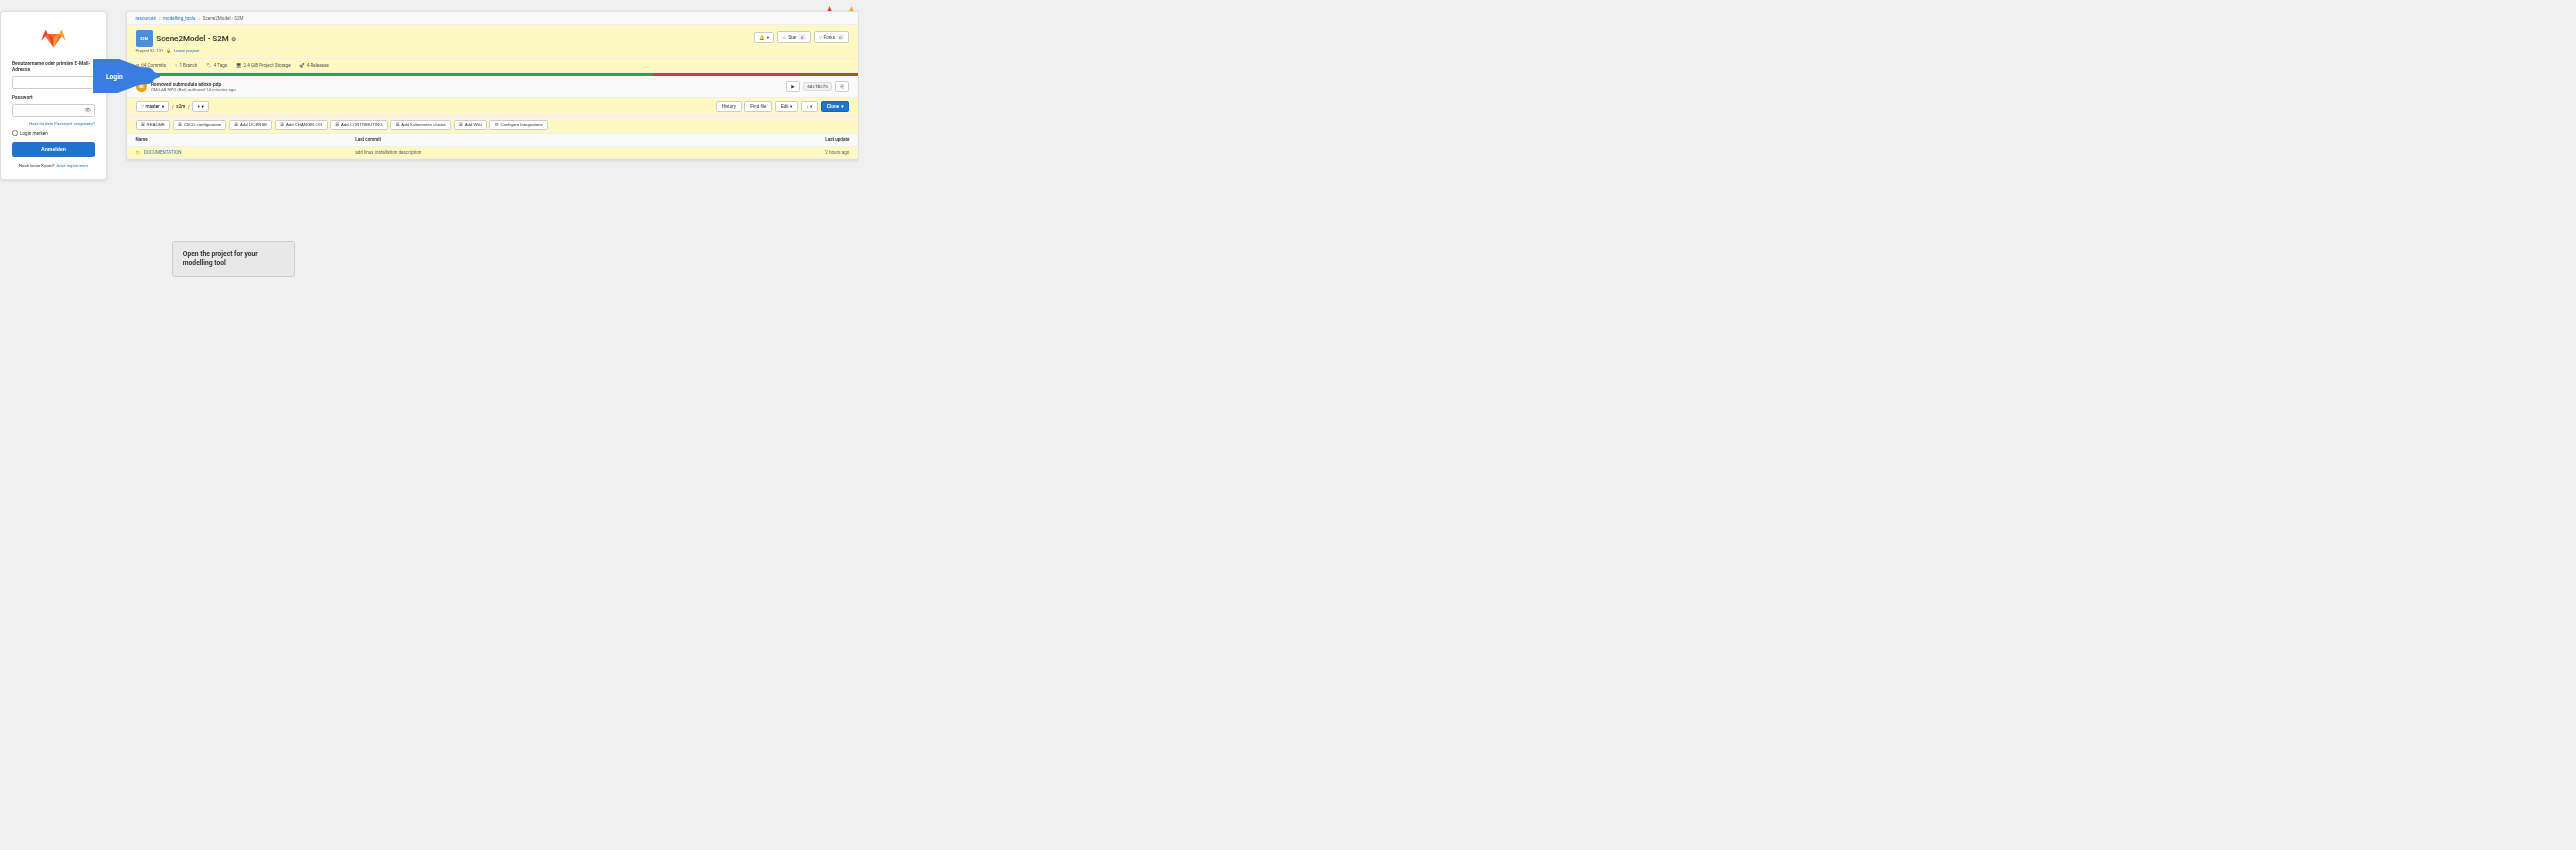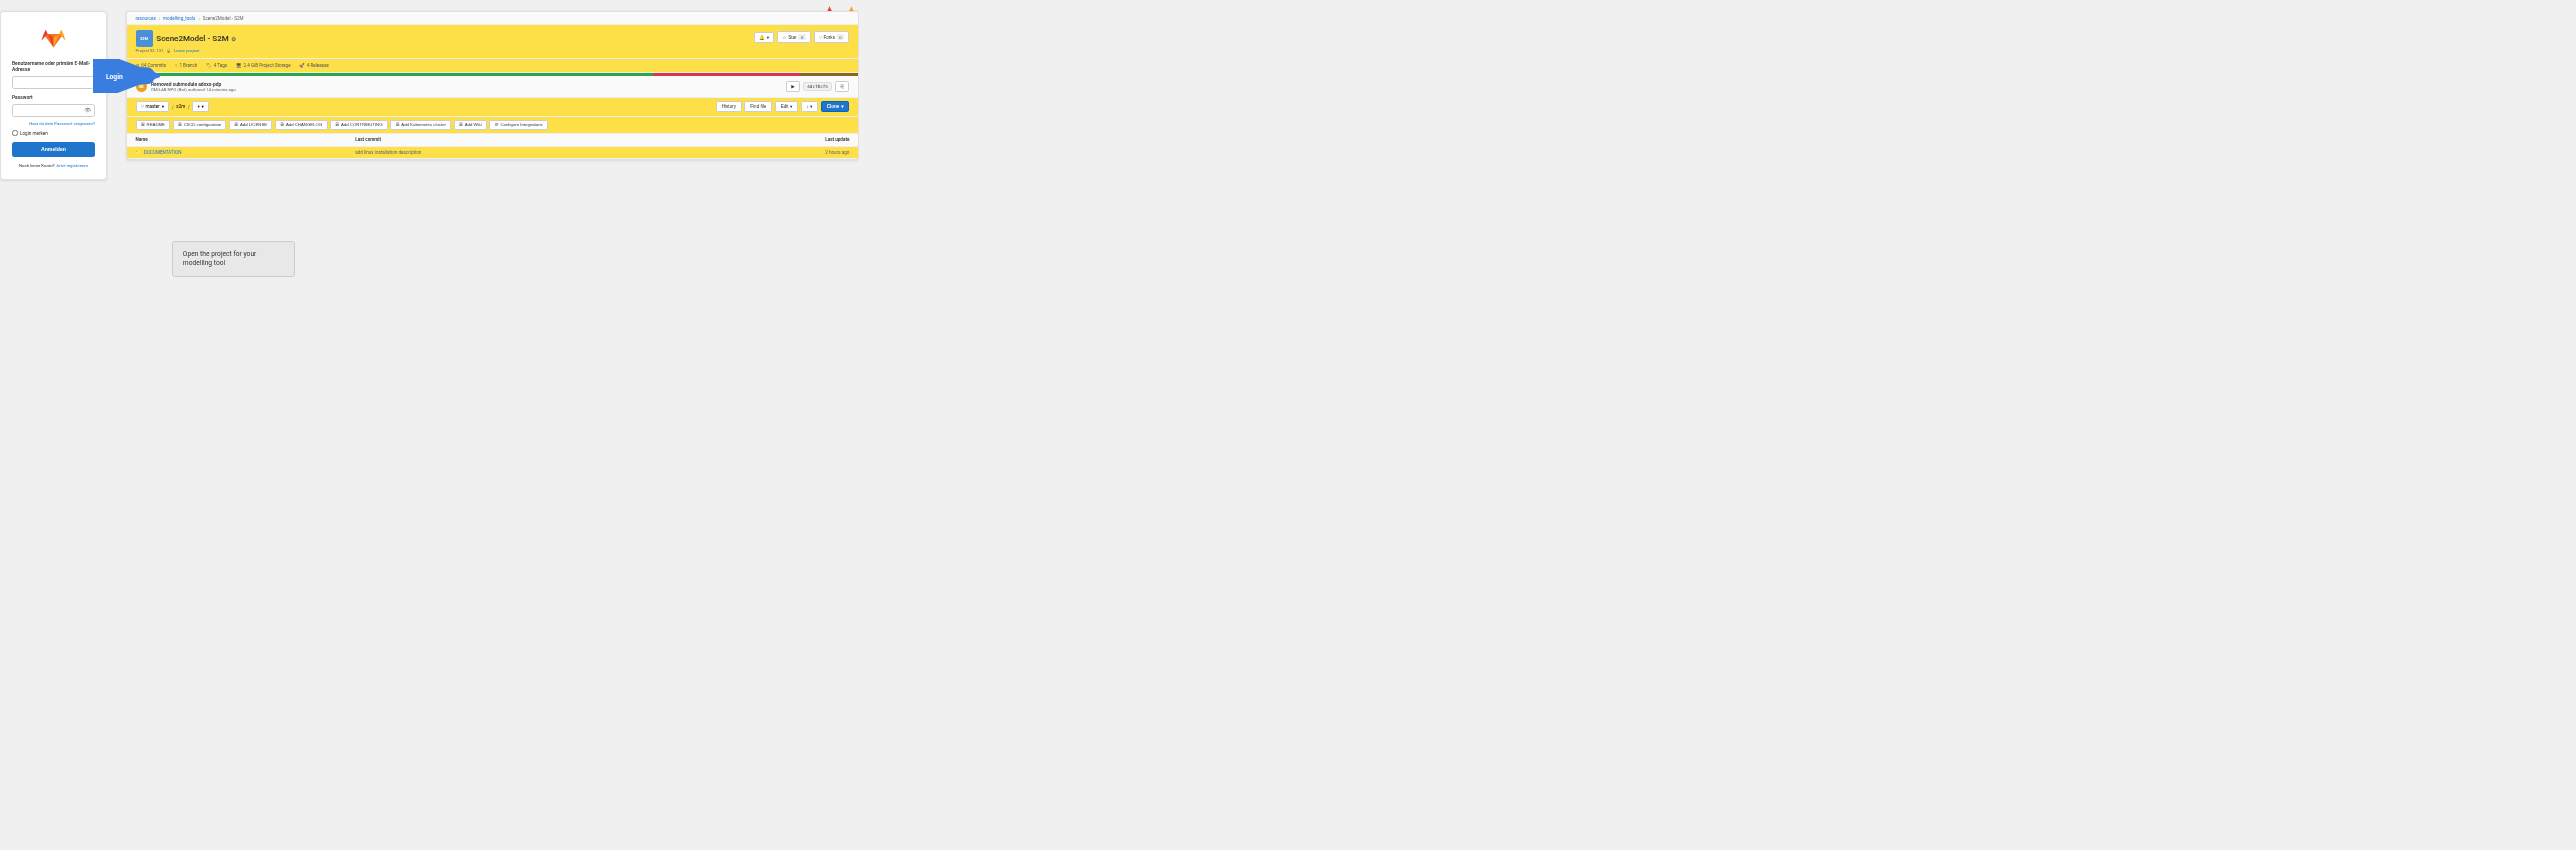--- a/index.html
+++ b/index.html
@@ -130,21 +130,21 @@
       color: #1f75cb;
       text-decoration: none;
     }
 
     
     .gitlab-panel {
       position: absolute;
       left: 126px;
       top: 11px;
       right: 0;
-      background: #fde047;
+      background: #fef9c3;
       border: 0.6px solid #e0e0e0;
       border-radius: 2.5px;
       box-shadow: 0 0.6px 2.5px rgba(0,0,0,0.1);
       overflow: hidden;
     }
 
     
     .breadcrumb-bar {
       padding: 3.7px 8.6px;
       font-size: 4.6px;
@@ -481,21 +481,21 @@
     
     .tooltip-box {
       position: absolute;
       bottom: 6.1px;
       left: 172px;
       background: #e8e8e8;
       border: 0.6px solid #ccc;
       border-radius: 2.5px;
       padding: 7.4px 9.8px;
       font-size: 6.7px;
-      font-weight: 400;
+      font-weight: 700;
       color: #333;
       line-height: 1.4;
       max-width: 123px;
       z-index: 20;
     }
 
     
     .gitlab-logo-corner {
       position: absolute;
       top: 0;

